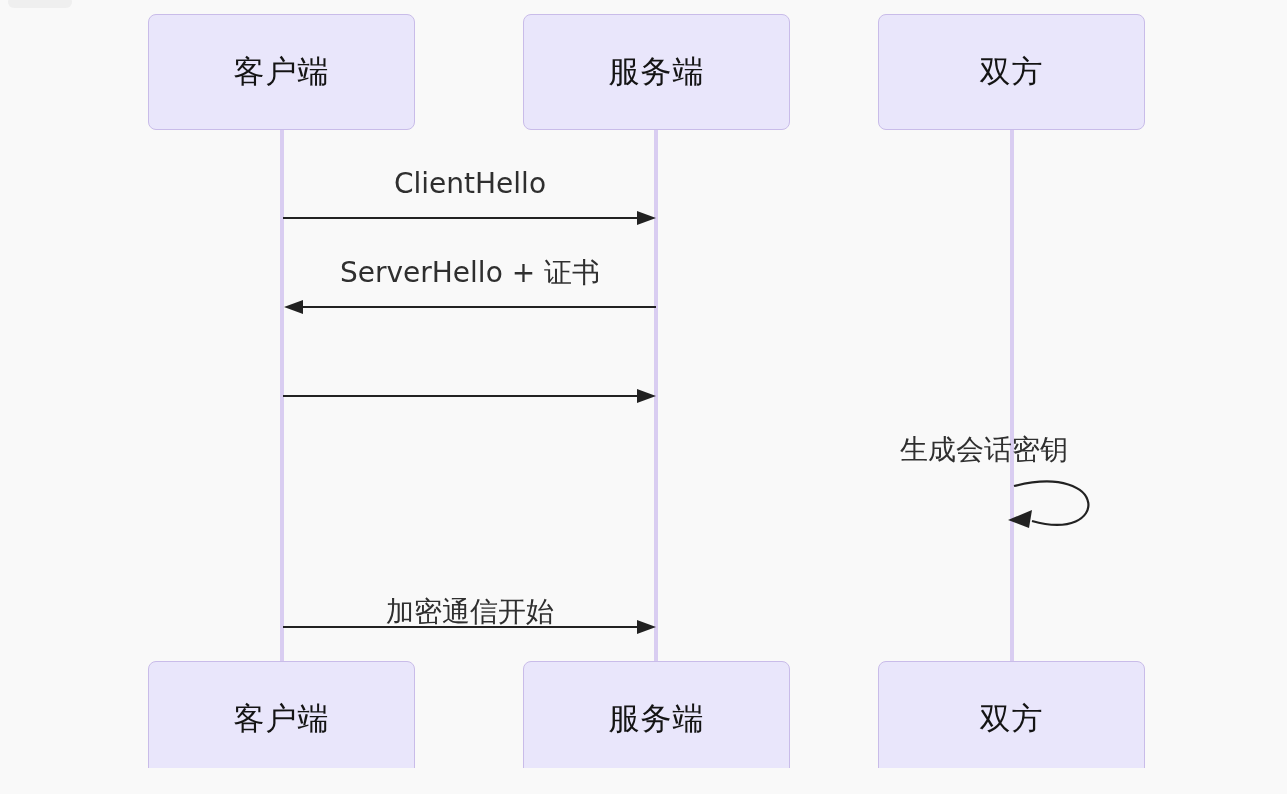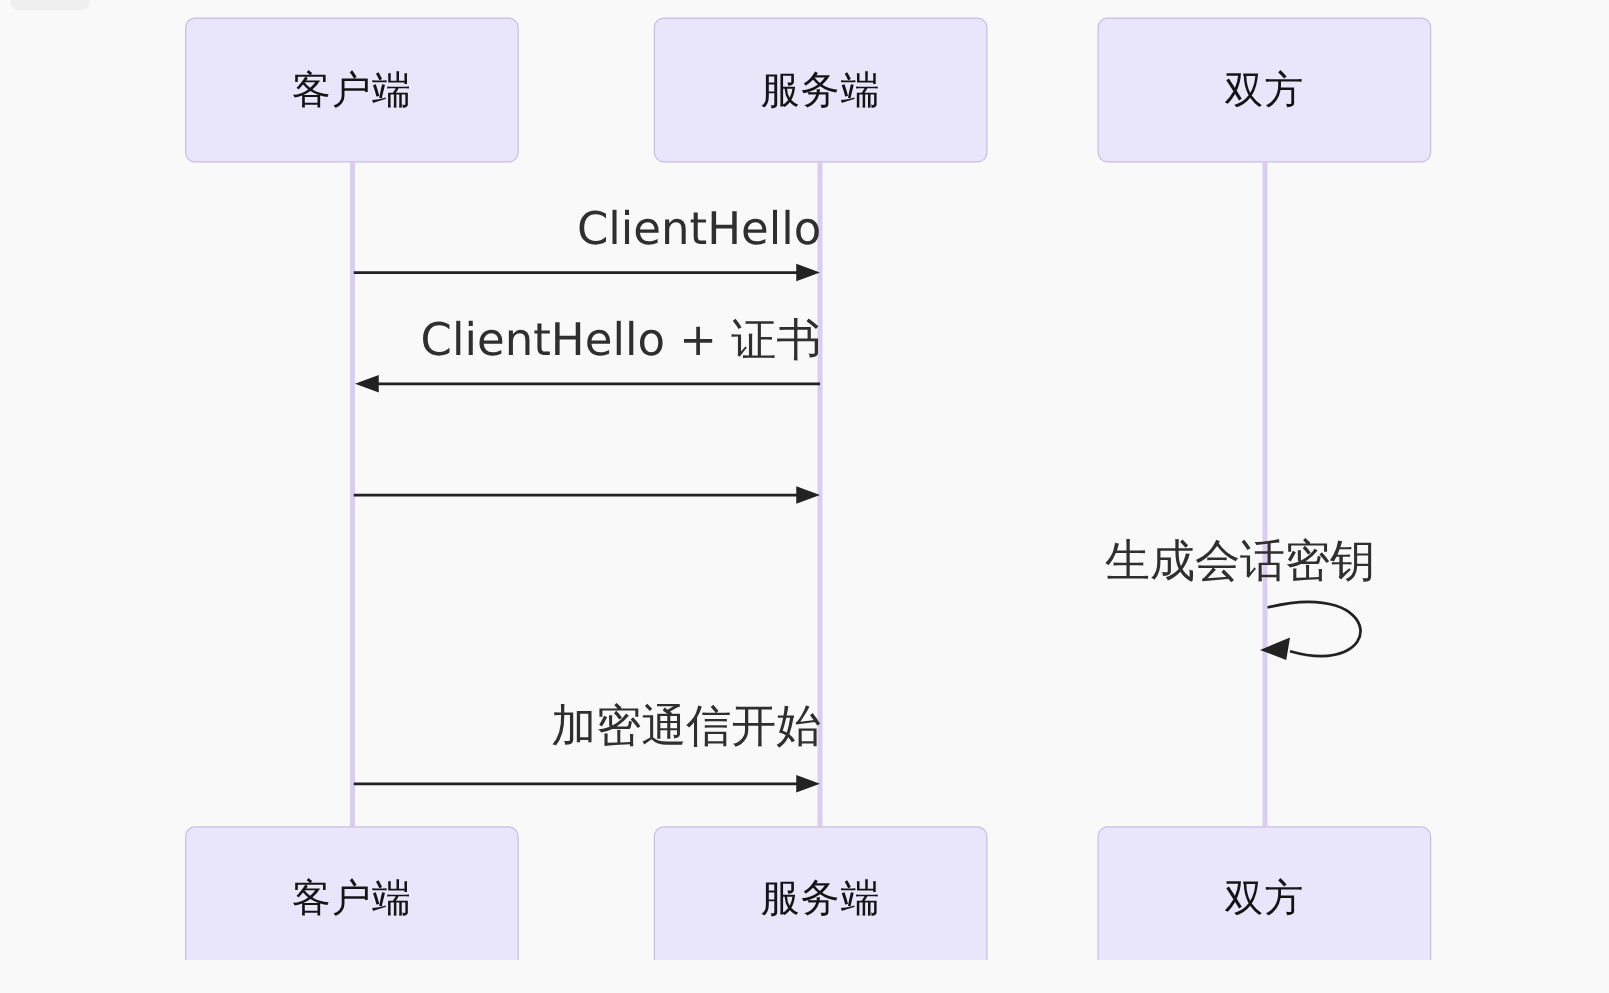--- a/index.html
+++ b/index.html
@@ -48,30 +48,30 @@
   .pos-l1{left:280px}
   .pos-l2{left:654px}
   .pos-l3{left:1010px}
   .arrow-layer{position:absolute;left:0;top:0;pointer-events:none;}
   .arrow-layer line, .arrow-layer path{
     stroke:var(--color-arrow);stroke-width:2.2px;fill:none;
   }
   .arrow-layer polygon{fill:var(--color-arrow);stroke:none;}
   .msg{
     position:absolute;
-    font-size:36px;line-height:36px;
+    font-size:28px;line-height:36px;
     color:var(--color-message_text);
-    text-align:right;white-space:nowrap;
+    text-align:center;white-space:nowrap;
   }
   .msg-span{left:283px;width:374px;}
   .pos-m1{top:166px}
   .pos-m2{top:255px}
   .pos-m3{top:344px}
   .pos-m4{left:884px;width:200px;top:432px}
-  .pos-m5{top:564px}
+  .pos-m5{top:594px}
 </style>
 </head>
 <body>
 
 <div class="canvas">
 
   <div class="artifact"></div>
 
   <div class="lifeline pos-l1"></div>
   <div class="lifeline pos-l2"></div>
@@ -91,21 +91,21 @@
     <span>客户端</span>
   </div>
   <div class="actor-box pos-b2">
     <span>服务端</span>
   </div>
   <div class="actor-box pos-b3">
     <span>双方</span>
   </div>
 
   <div class="msg msg-span pos-m1">ClientHello</div>
-  <div class="msg msg-span pos-m2">ClientHello + 证书</div>
+  <div class="msg msg-span pos-m2">ServerHello + 证书</div>
   <div class="msg pos-m4">生成会话密钥</div>
   <div class="msg msg-span pos-m5">加密通信开始</div>
 
   <svg class="arrow-layer" width="1287" height="794" viewBox="0 0 1287 794">
     <g>
       <line x1="283" y1="218" x2="639" y2="218"></line>
       <polygon points="656,218 637,211 637,225"></polygon>
     </g>
     <g>
       <line x1="301" y1="307" x2="656" y2="307"></line>

